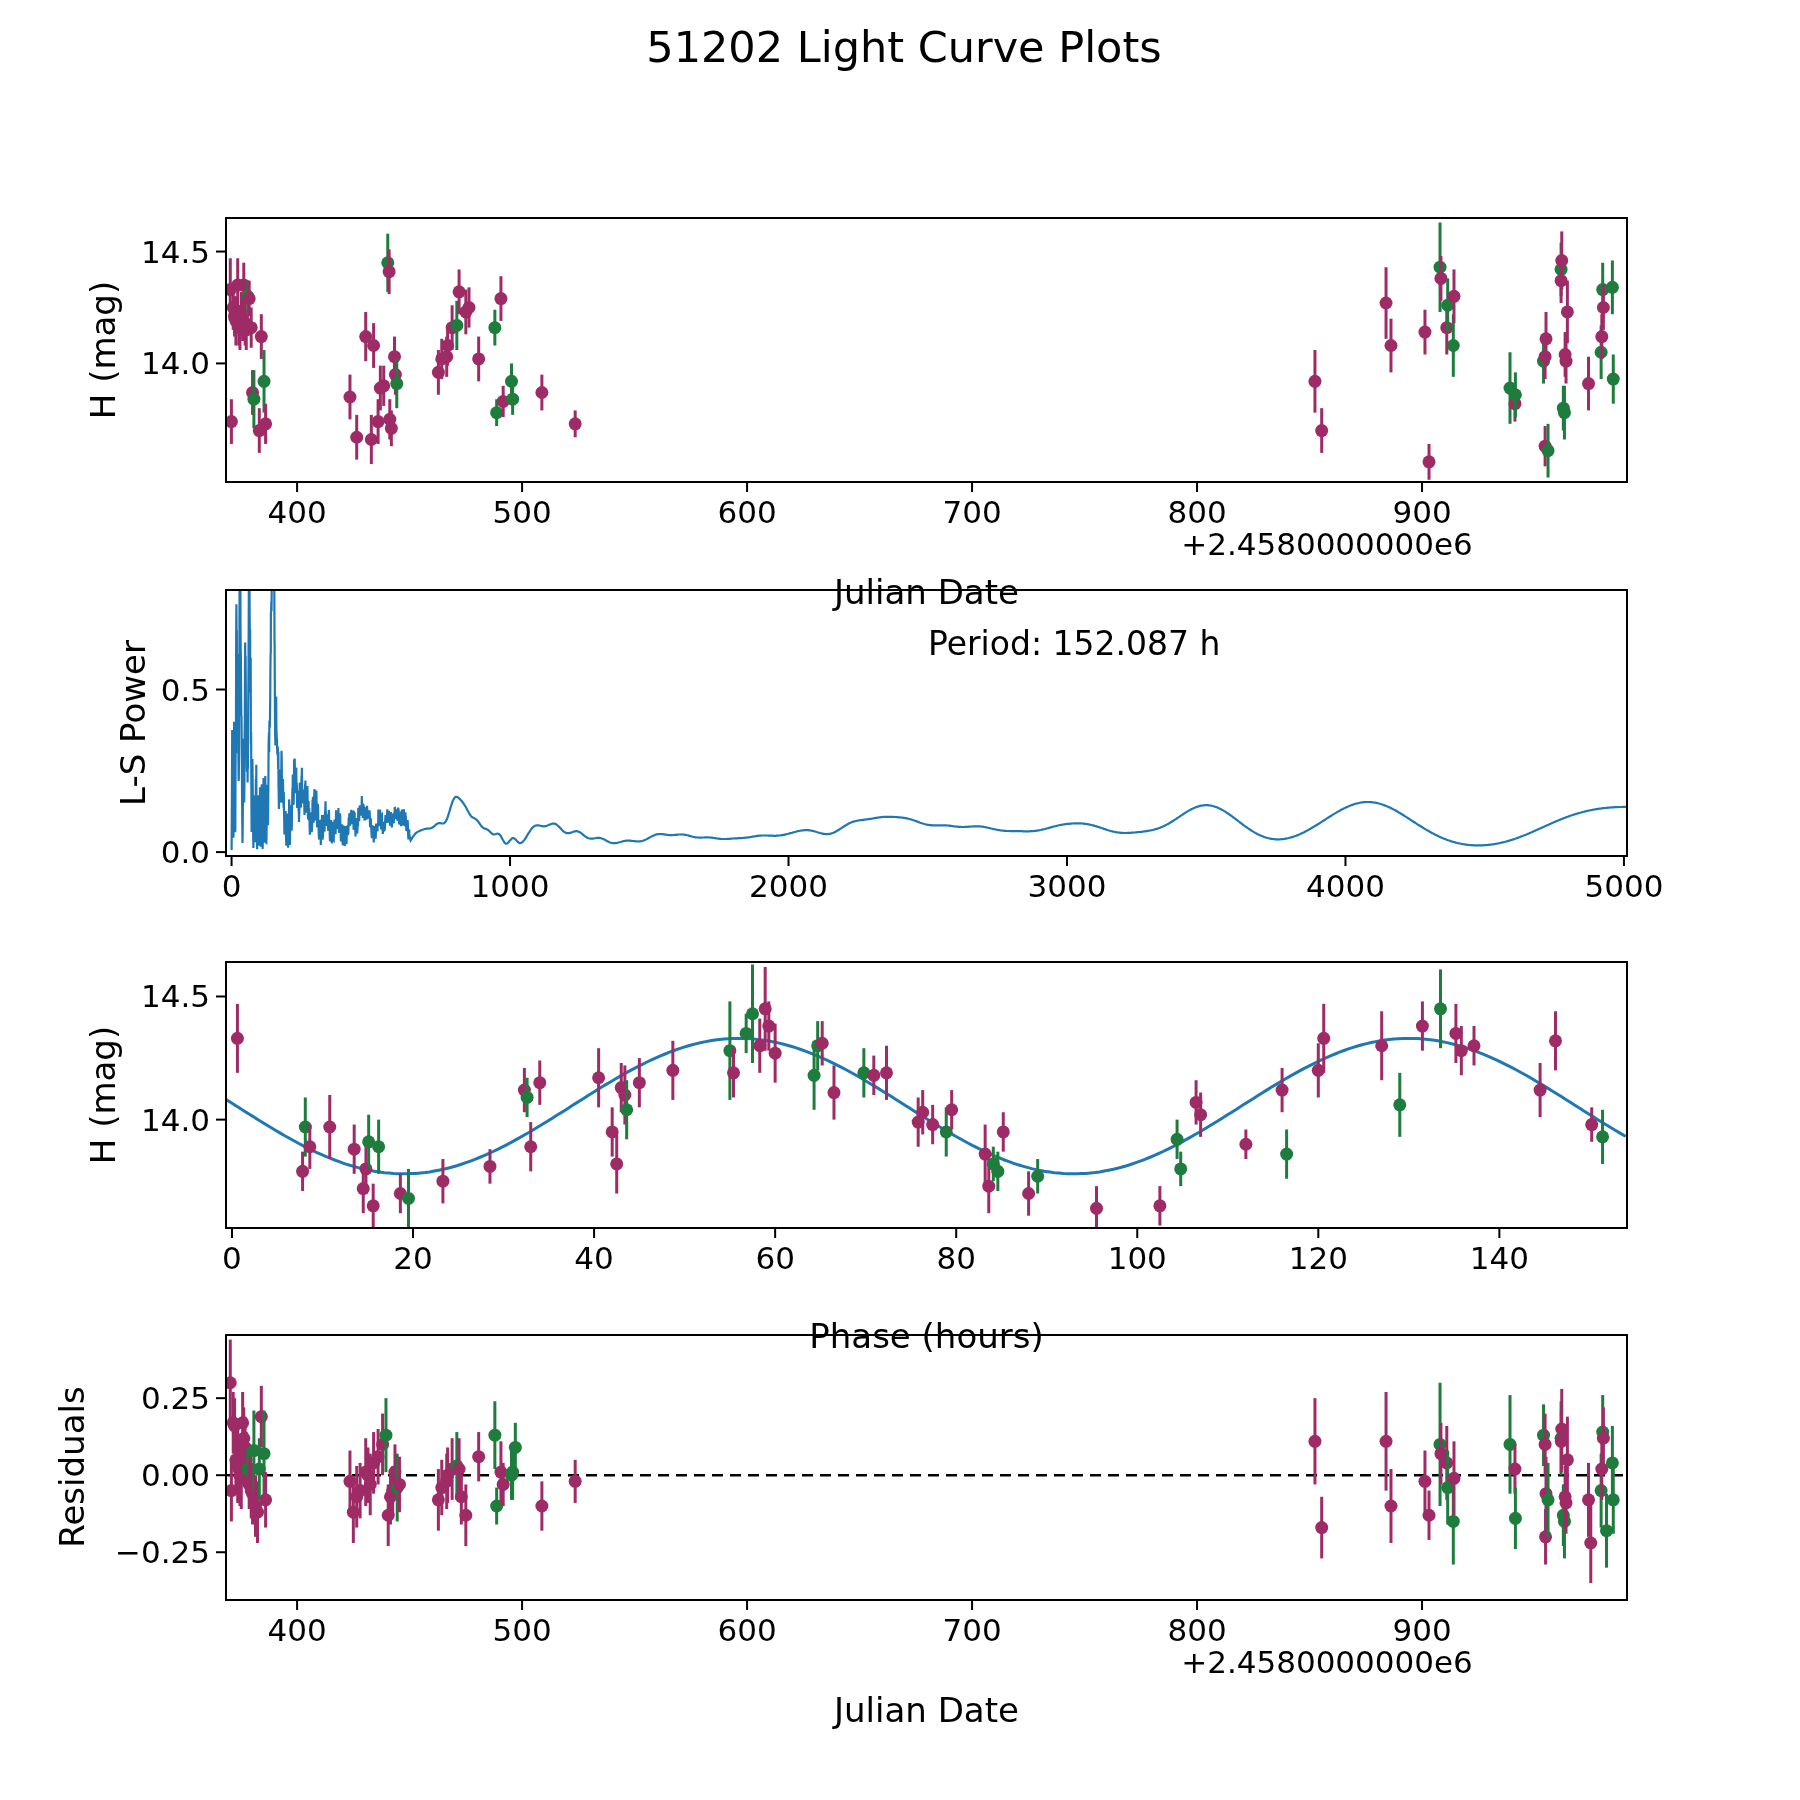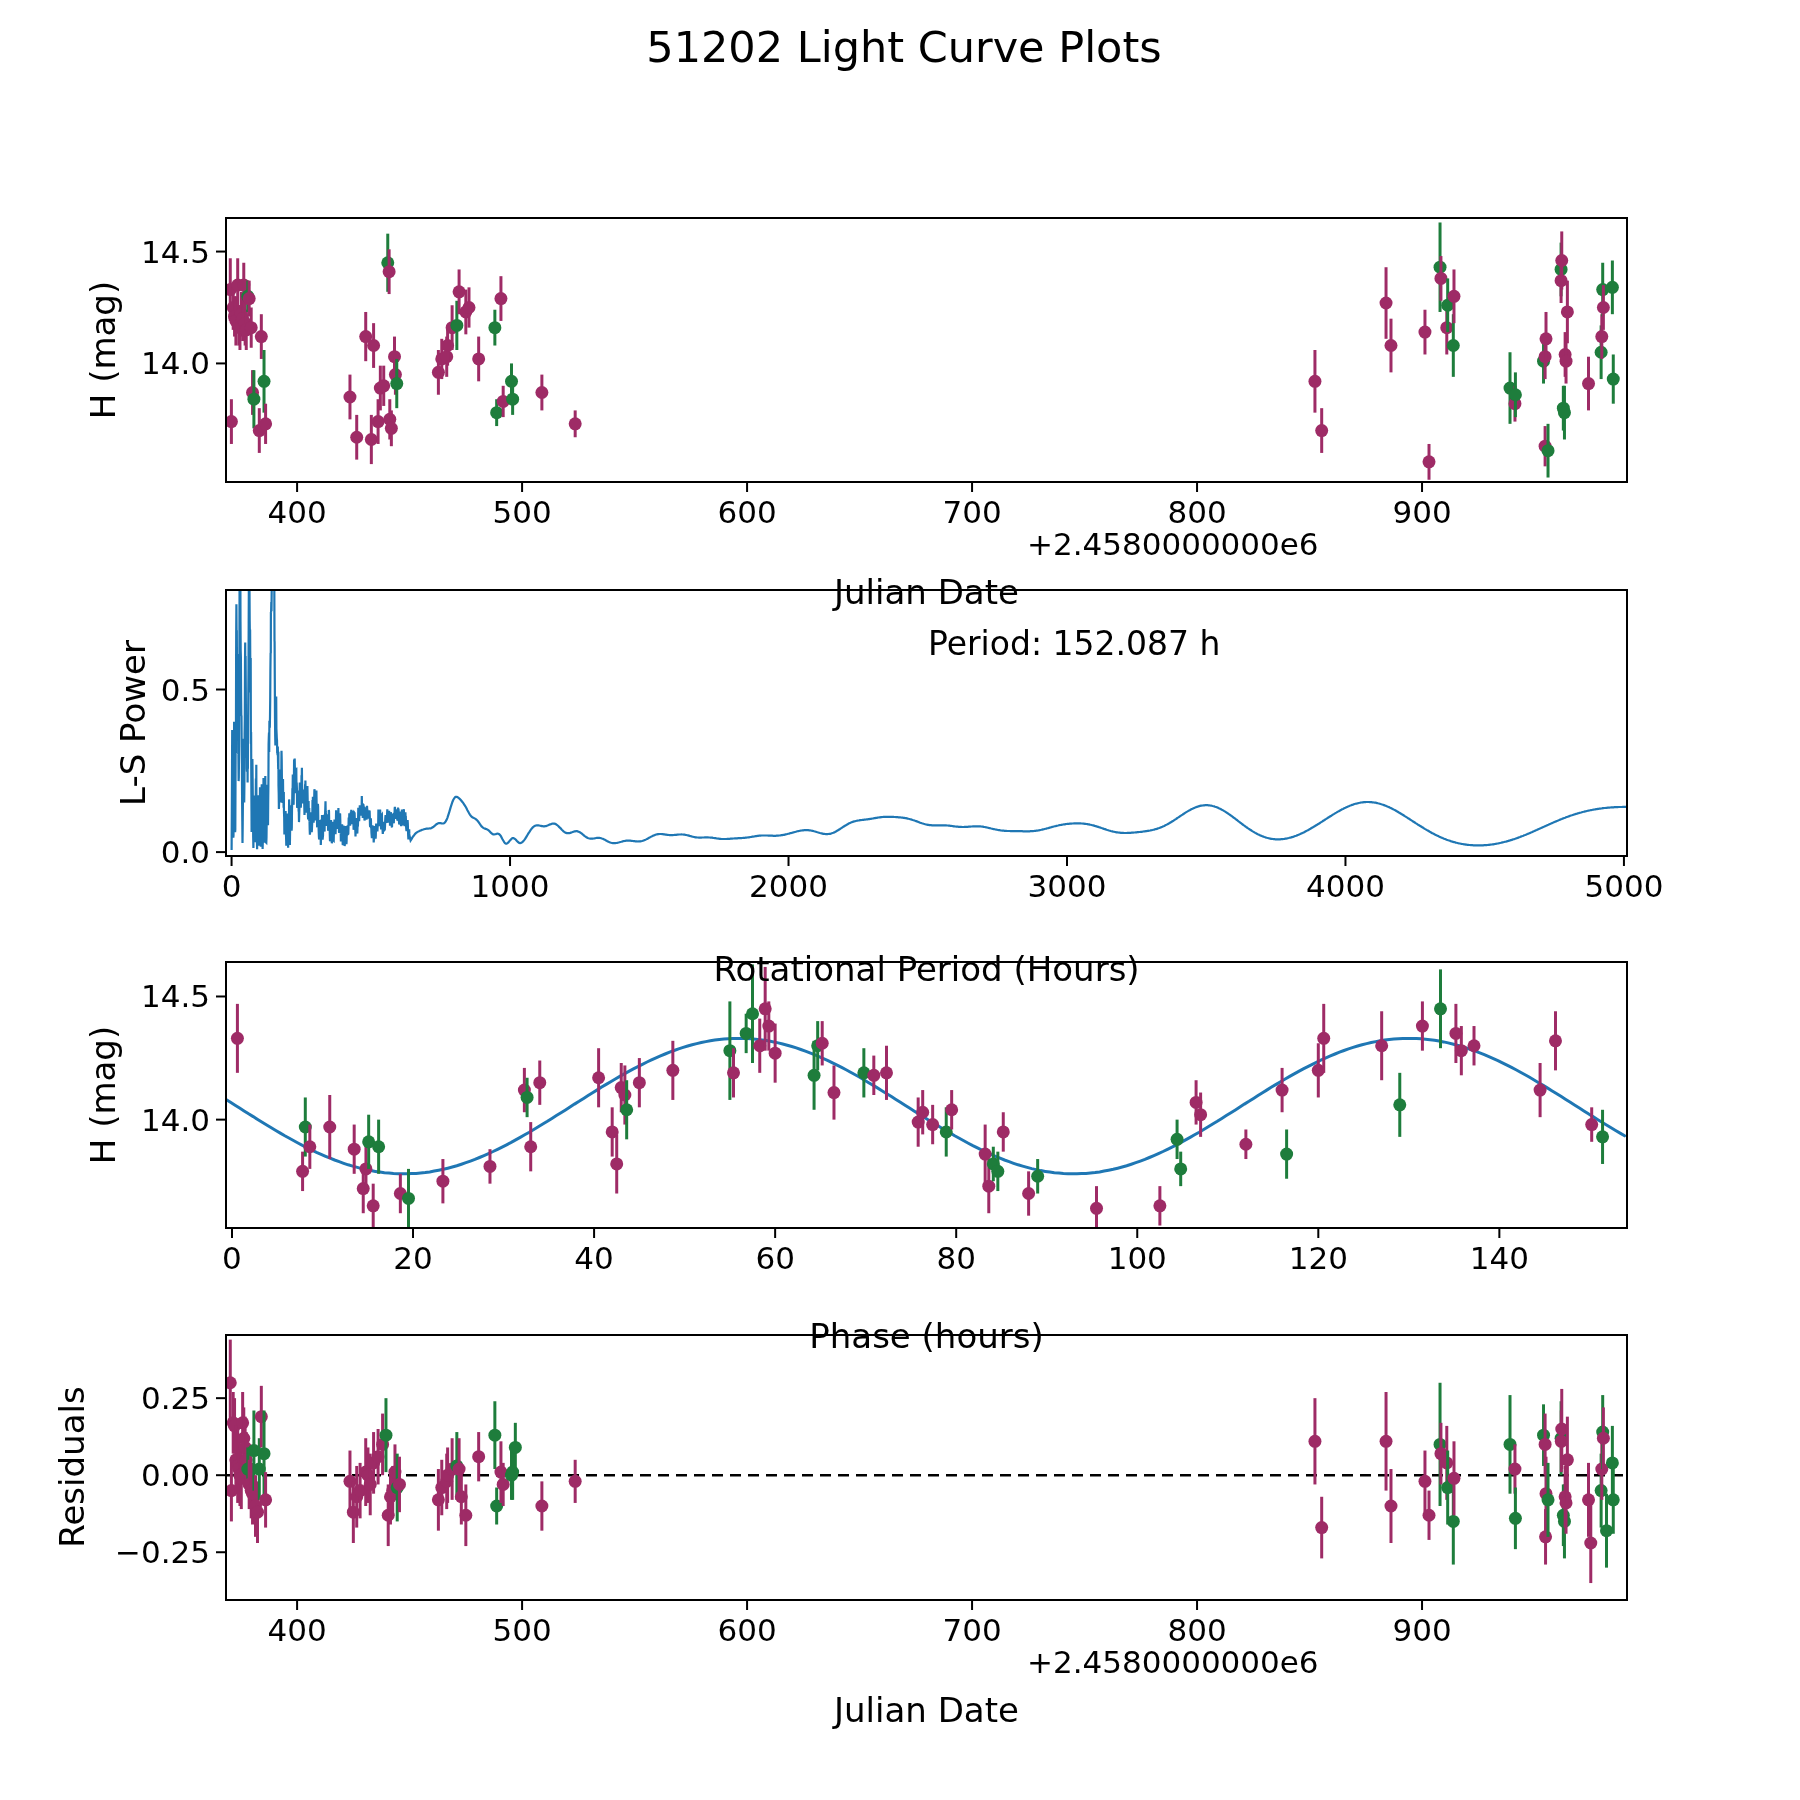--- a/index.html
+++ b/index.html
@@ -2,21 +2,21 @@
 <html><head>
 <meta charset="utf-8">
 <style>
   html,body{margin:0;padding:0;background:#ffffff;}
   #figure{position:relative;width:1800px;height:1800px;background:#ffffff;
           font-family:"DejaVu Sans",sans-serif;color:#000;overflow:hidden;}
   #plots{position:absolute;left:0;top:0;}
   .lbl{position:absolute;color:#000;white-space:nowrap;}
   #figure-title{left:0;top:22px;width:1808px;text-align:center;font-size:43px;}
   .xlab{left:226px;width:1401px;text-align:center;font-size:34px;margin-top:48px;}
-  .offtxt{left:1027px;width:600px;text-align:left;font-size:31px;}
+  .offtxt{left:1027px;width:600px;text-align:center;font-size:31px;}
   #xlabel-1{top:524px;} #offset-1{top:526px;}
   #xlabel-2{top:901px;}
   #xlabel-3{top:1268px;}
   #xlabel-4{top:1642px;} #offset-4{top:1644px;}
   .ylab{transform:translate(-50%,-50%) rotate(-90deg);font-size:34px;}
   #ylabel-1{left:103px;top:350px;}
   #ylabel-2{left:133px;top:723px;}
   #ylabel-3{left:103px;top:1095px;}
   #ylabel-4{left:72px;top:1467px;}
   #period-annotation{left:928px;top:624px;font-size:33px;}
@@ -653,21 +653,20 @@
       <line x1="216" y1="1398.1686046511627" x2="226" y2="1398.1686046511627" stroke="#000000" stroke-width="2"></line>
       <text x="210" y="1398.1686046511627" text-anchor="end" dominant-baseline="central" font-size="31" font-family="DejaVu Sans, sans-serif" fill="#000">0.25</text>
       <rect x="226" y="1335" width="1401" height="265" fill="none" stroke="#000000" stroke-width="2"></rect>
     </svg>
 
   <div id="ylabel-1" class="lbl ylab">H (mag)</div>
   <div id="xlabel-1" class="lbl xlab">Julian Date</div>
   <div id="offset-1" class="lbl offtxt">+2.4580000000e6</div>
 
   <div id="ylabel-2" class="lbl ylab">L-S Power</div>
-  <div id="xlabel-2" class="lbl xlab">Rotational Period (Hours)</div>
   <div id="period-annotation" class="lbl">Period: 152.087 h</div>
 
   <div id="ylabel-3" class="lbl ylab">H (mag)</div>
   <div id="xlabel-3" class="lbl xlab">Phase (hours)</div>
 
   <div id="ylabel-4" class="lbl ylab">Residuals</div>
   <div id="xlabel-4" class="lbl xlab">Julian Date</div>
   <div id="offset-4" class="lbl offtxt">+2.4580000000e6</div>
 </div>
 

